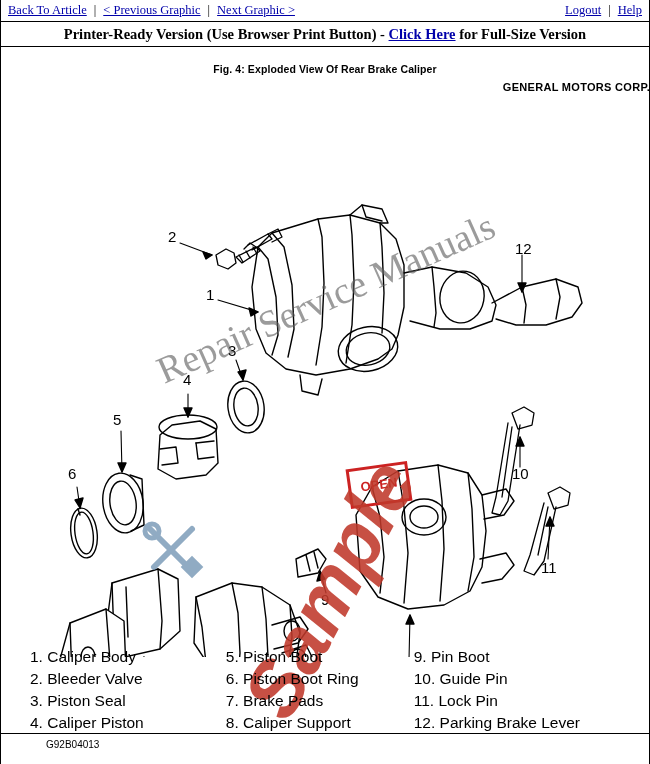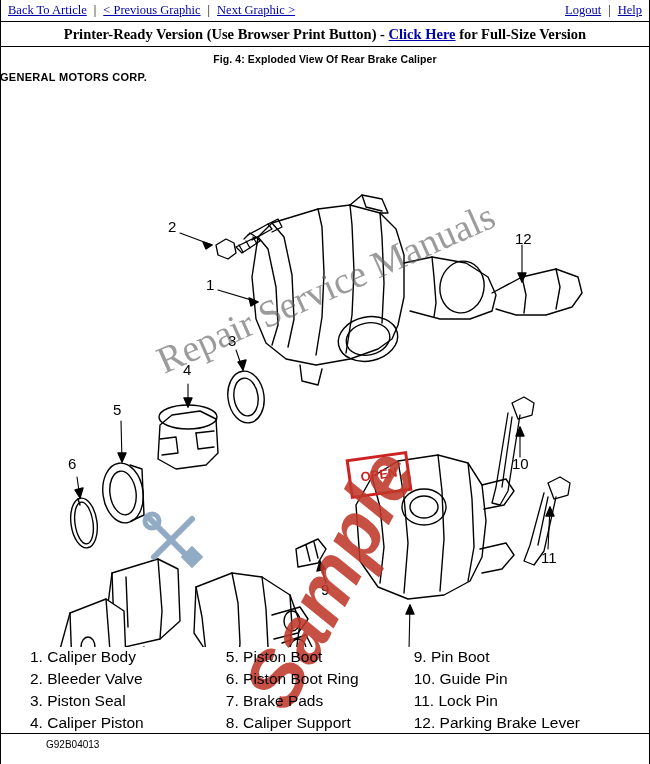--- a/index.html
+++ b/index.html
@@ -57,25 +57,25 @@
     cursor: pointer;
     text-align: right;
   }
 
   
   .fig-title {
     text-align: center;
     font-family: "Liberation Sans", sans-serif;
     font-weight: bold;
     font-size: 10.5px;
-    margin-top: 6px;
+    margin-top: 16px;
     letter-spacing: 0.1px;
   }
   .fig-corp {
-    text-align: left;
+    text-align: right;
     font-family: "Liberation Sans", sans-serif;
     font-weight: bold;
     font-size: 11px;
     margin-top: 6px;
     letter-spacing: 0.3px;
   }
 
   
   .drawing {
     position: relative;

